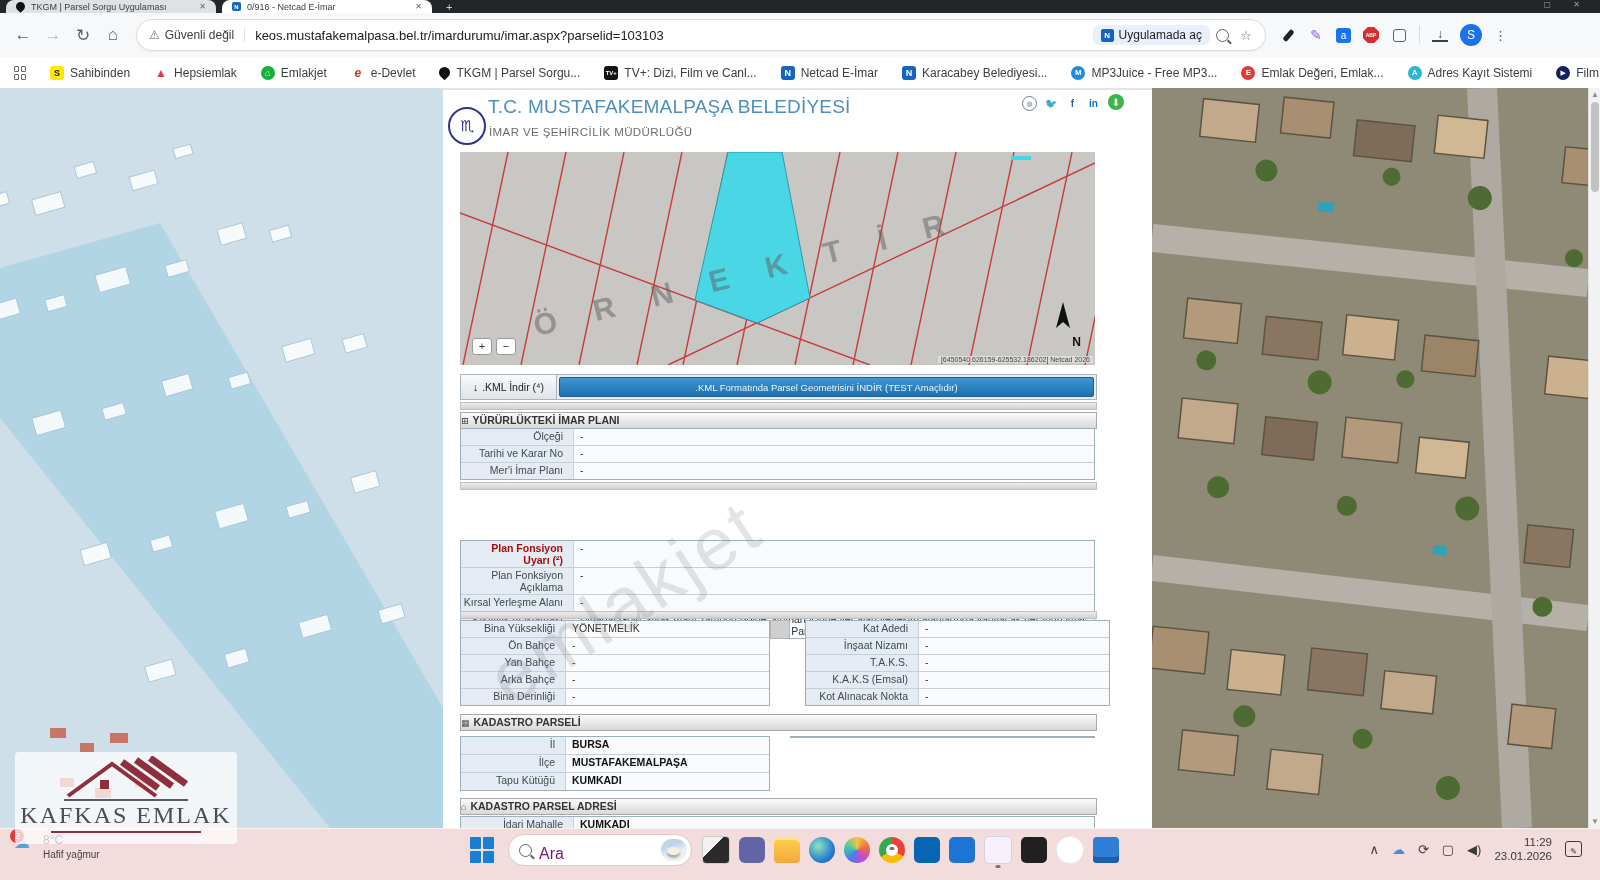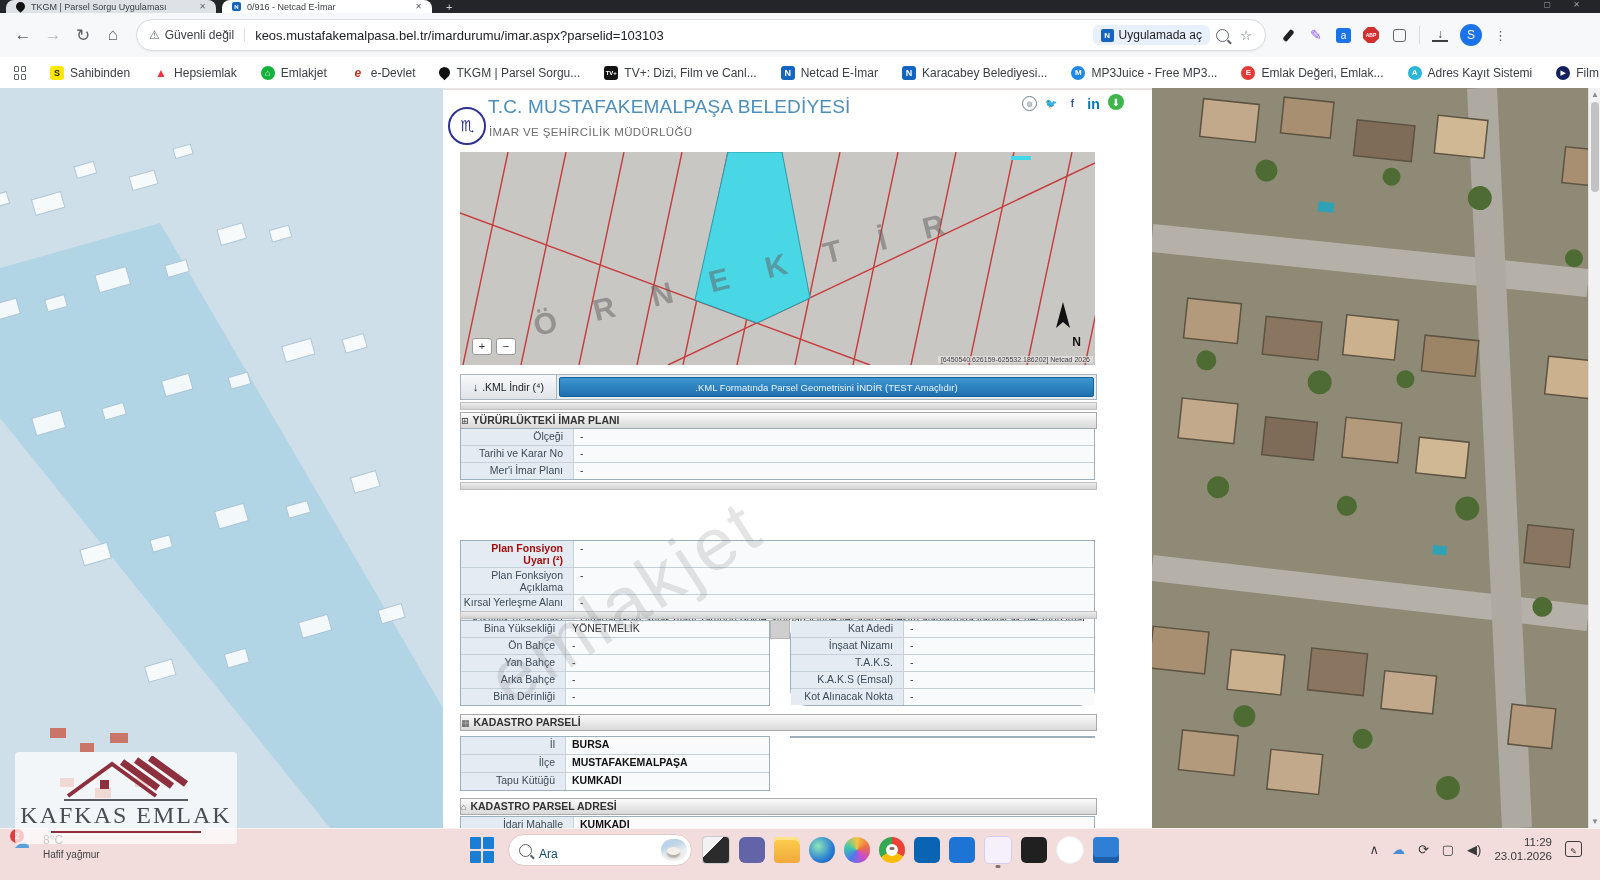--- a/index.html
+++ b/index.html
@@ -68,21 +68,21 @@
   
   #page{position:absolute;left:443px;top:90px;width:709px;height:738px;background:#fff;overflow:hidden;font-size:11px;color:#333;}
   #pg-logo{position:absolute;left:5px;top:17px;width:34px;height:34px;border-radius:50%;border:2px solid #2e3192;color:#2e3192;display:flex;align-items:center;justify-content:center;font-size:15px;font-weight:bold;background:#fff;}
   #pg-title{position:absolute;left:45px;top:6px;font-size:19px;color:#4d8fba;letter-spacing:.2px;}
   #pg-sub{position:absolute;left:46px;top:36px;font-size:11.5px;color:#6d6d6d;letter-spacing:.4px;}
   #pg-social{position:absolute;right:52px;top:6px;display:flex;gap:8px;align-items:center;}
   .soc{width:13px;height:13px;display:flex;align-items:center;justify-content:center;font-size:10px;font-weight:bold;}
   .soc-globe{border:1.5px solid #6b7f90;border-radius:50%;color:#6b7f90;font-size:7px;}
   .soc-tw{color:#1da1f2;}
   .soc-fb{color:#3b5998;}
-  .soc-in{color:#0077b5;font-size:14px;border-radius:2px;}
+  .soc-in{color:#0077b5;font-size:10px;border-radius:2px;}
   #pg-green{position:absolute;right:28px;top:4px;width:16px;height:16px;border-radius:50%;background:#3cb54a;color:#fff;font-size:10px;display:flex;align-items:center;justify-content:center;}
   
   #mapbox{position:absolute;left:17px;top:62px;width:635px;height:213px;background:#c9c7c4;overflow:hidden;}
   #mapsvg{position:absolute;left:0;top:0;}
   .pnum{position:absolute;color:#c22222;font-size:8.5px;font-weight:bold;transform:translate(-50%,-50%);}
   #mapnav{position:absolute;right:-6px;top:4px;display:flex;gap:14px;font-size:11.5px;color:#1a74b8;align-items:center;z-index:4;}
   .mnav{white-space:nowrap;}
   .mnav.chip{background:#3fd9ea;padding:2px 10px;color:#1a74b8;}
   #mapzoom{position:absolute;left:12px;bottom:10px;display:flex;gap:4px;z-index:4;}
   .zbtn{width:18px;height:15px;background:#fff;border:1px solid #999;border-radius:3px;text-align:center;font-size:11px;line-height:14px;color:#333;}
@@ -119,21 +119,21 @@
   #weather{position:absolute;left:14px;top:4px;display:flex;gap:7px;align-items:flex-start;color:#3a3a3a;}
   #wbadge{position:absolute;left:-4px;top:-4px;width:14px;height:14px;border-radius:50%;background:#e23b3b;color:#fff;font-size:9px;display:flex;align-items:center;justify-content:center;z-index:2;}
   #wicon{position:relative;width:22px;height:22px;font-size:16px;color:#5aa0d8;}
   #wtemp{font-size:12px;}
   #wcond{font-size:10px;margin-top:2px;color:#444;}
   #tbcenter{position:absolute;left:468px;top:5px;display:flex;align-items:center;gap:10px;}
   #startbtn{width:26px;height:26px;display:grid;grid-template-columns:11px 11px;grid-gap:2px;padding:2px;}
   #startbtn i{background:#1a7fd4;border-radius:1px;}
   #searchpill{width:168px;height:30px;background:#fff;border:1px solid #e4c9c9;border-radius:16px;display:flex;align-items:center;padding:0 4px 0 10px;gap:7px;color:#555;}
   #searchpill .lens{margin:0;}
-  #searchtext{flex:1;font-size:12px;color:#0c4a6e;margin-top:8px;}
+  #searchtext{flex:1;font-size:16px;color:#701a75;margin-top:8px;}
   #bingthumb{width:26px;height:22px;border-radius:11px;background:linear-gradient(160deg,#bcd3e8 30%,#e8eef2 60%,#f7f4ee);position:relative;overflow:hidden;}
   #bingthumb::after{content:"";position:absolute;left:6px;top:8px;width:13px;height:8px;background:#f4efe6;border-radius:50%;box-shadow:0 3px 2px rgba(120,110,90,.5);}
   .tbi{width:26px;height:26px;border-radius:6px;display:flex;align-items:center;justify-content:center;font-size:13px;font-weight:bold;position:relative;}
   .tbi.dot::after{content:"";position:absolute;bottom:-5px;left:50%;transform:translateX(-50%);width:5px;height:3px;border-radius:2px;background:#8a6a6a;}
   .tb-square{background:linear-gradient(135deg,#f2f2f2 40%,#2b2b2b 40%);border:1px solid #ccc;border-radius:4px;}
   .tb-teams{background:#6264a7;color:#fff;font-size:12px;}
   .tb-folder{background:linear-gradient(#ffd04d,#f0a93c);border-radius:4px 6px 4px 4px;box-shadow:inset 0 3px 0 #ffe28a;}
   .tb-edge{background:radial-gradient(circle at 35% 35%,#8ee6b8,#2a7fd4 60%,#1a4f9c);border-radius:50%;color:#fff;font-style:italic;}
   .tb-copilot{background:conic-gradient(#f6c543,#ec6d44,#c64bd4,#4b7bec,#41c9a8,#f6c543);border-radius:50%;}
   .tb-chrome{background:conic-gradient(#ea4335 0 33%,#fbbc05 0 66%,#34a853 0 100%);border-radius:50%;position:relative;}
@@ -507,21 +507,21 @@
         <div class="irow">
       <div class="ilabel">Arka Bahçe</div>
       <div class="ival">-</div>
     </div>
         <div class="irow">
       <div class="ilabel">Bina Derinliği</div>
       <div class="ival">-</div>
     </div>
       </div>
   <div id="graysq"></div>
-  <div class="itable" style="left:347px;top:530px;width:303px;border-radius:17px;">
+  <div class="itable" style="left:362px;top:530px;width:303px;">
         <div class="irow">
       <div class="ilabel">Kat Adedi</div>
       <div class="ival">-</div>
     </div>
         <div class="irow">
       <div class="ilabel">İnşaat Nizamı</div>
       <div class="ival">-</div>
     </div>
         <div class="irow">
       <div class="ilabel">T.A.K.S.</div>

